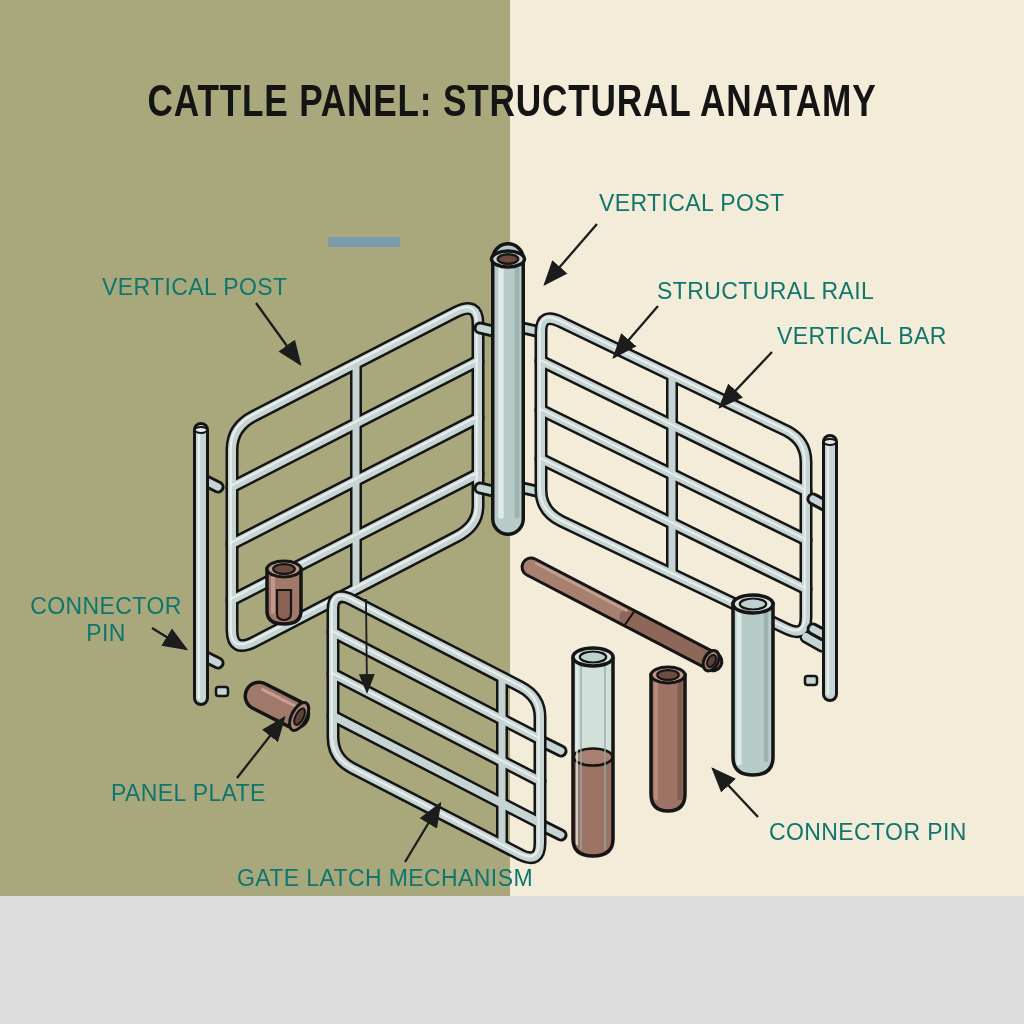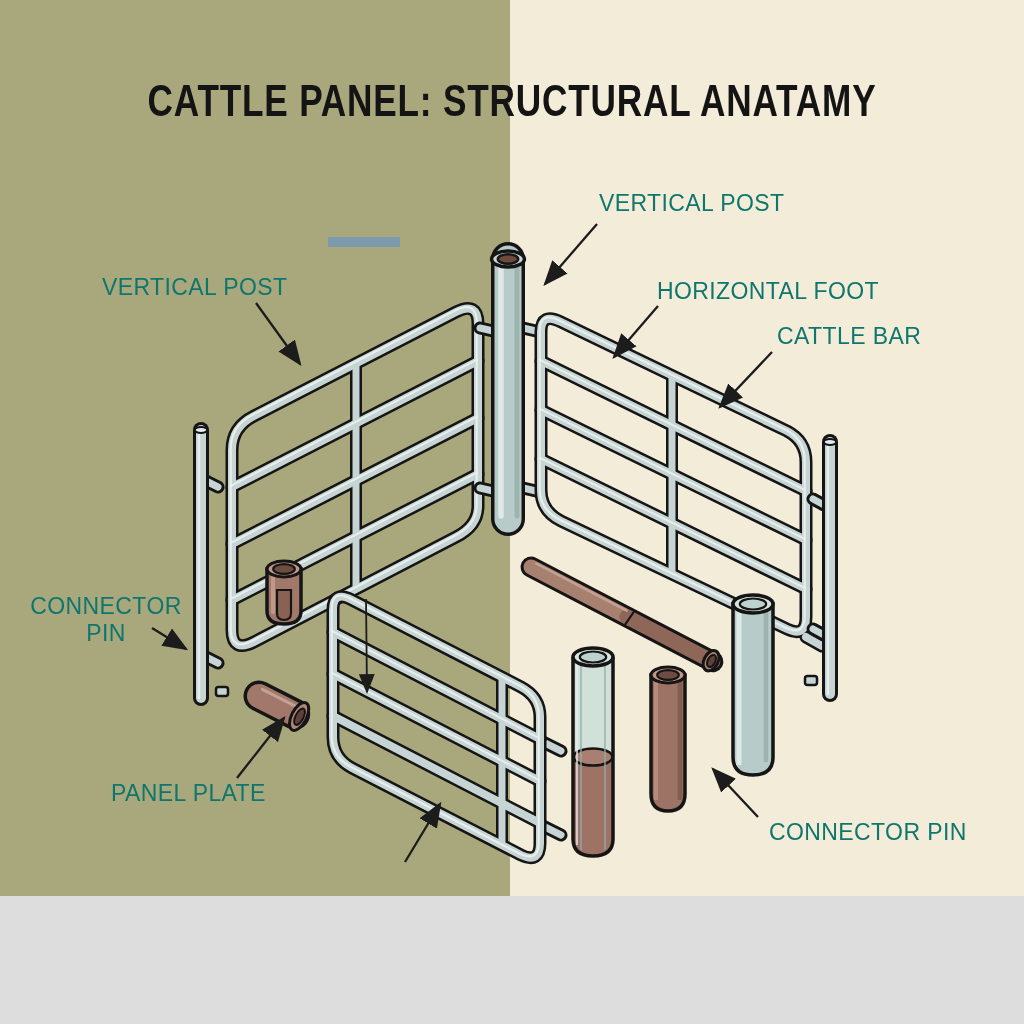--- a/index.html
+++ b/index.html
@@ -228,18 +228,19 @@
       <path class="arrow" marker-end="url(#ah)" d="M 405,862 L 440,804"></path>
       <path class="arrow" marker-end="url(#ah)" d="M 758,817 L 713,769"></path>
       <path class="arrow-thin" marker-end="url(#ah)" d="M 366,599 L 367,692"></path>
     </g>
   </svg>
 
   <div class="title">CATTLE PANEL: STRUCTURAL ANATAMY</div>
 
   <div class="lbl lbl-vpl">VERTICAL POST</div>
   <div class="lbl lbl-vpr">VERTICAL POST</div>
-  <div class="lbl lbl-hr">HORIZONTAL FOOT</div>
-  <div class="lbl lbl-bb">CATTLE BAR</div>
+  <div class="lbl lbl-hr">STRUCTURAL RAIL</div>
+  <div class="lbl lbl-bb">VERTICAL BAR</div>
   <div class="lbl lbl-cpl">CONNECTOR PIN</div>
   <div class="lbl lbl-fp">PANEL PLATE</div>
+  <div class="lbl lbl-gl">GATE LATCH MECHANISM</div>
   <div class="lbl lbl-cpr">CONNECTOR PIN</div>
 </div>
 
 </body></html>

